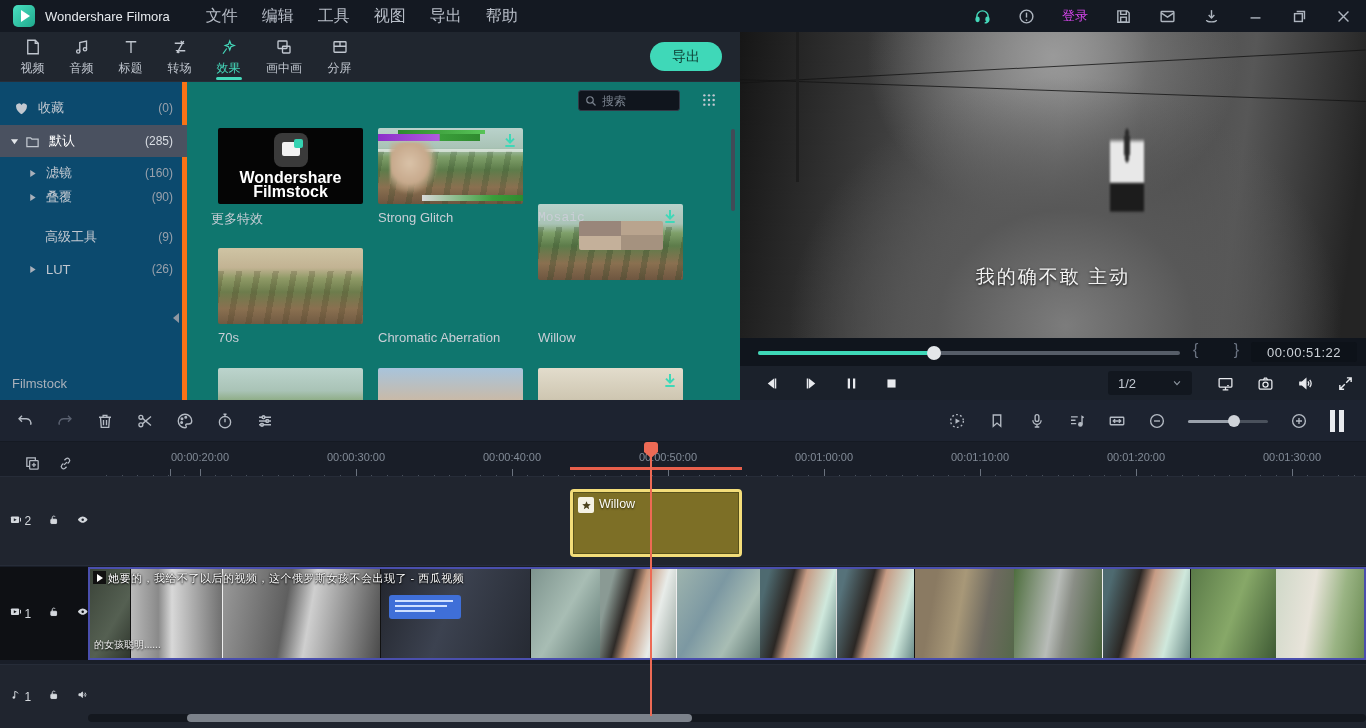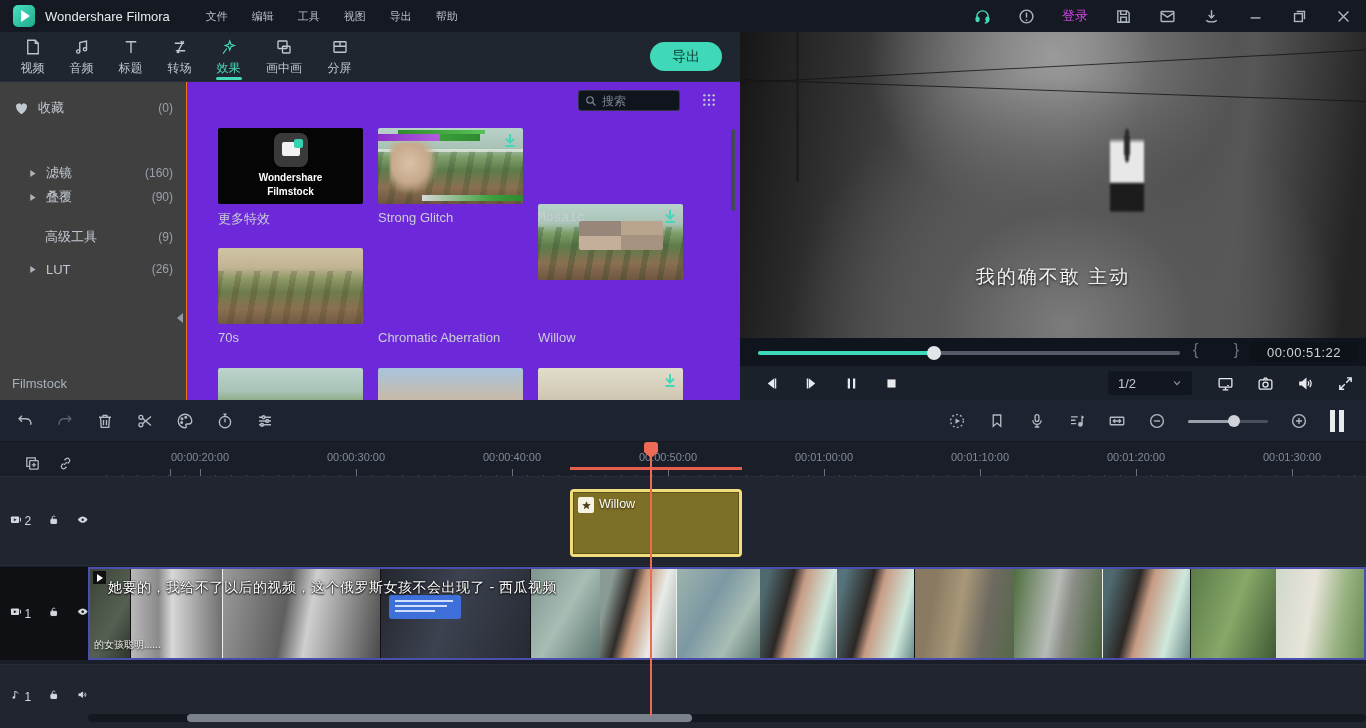--- a/index.html
+++ b/index.html
@@ -6,64 +6,64 @@
   html,body { background:#000; }
   body { font-family:"Liberation Sans","DejaVu Sans",sans-serif; }
   #app { position:relative; width:1366px; height:728px; background:#1a202b; overflow:hidden; color:#c3c9d2;padding-left:44px; }
   svg { display:block; }
 
   
   .titlebar { position:absolute; left:0; top:0; width:1366px; height:32px; background:#141922; display:flex; align-items:center; }
   .logo { width:22px; height:22px; margin-left:13px; border-radius:5px; background:linear-gradient(135deg,#4ae0c2,#1fa98c); position:relative; transform:rotate(0deg); }
   .logo:after { content:""; position:absolute; left:8px; top:5px; border-left:9px solid #fff; border-top:6px solid transparent; border-bottom:6px solid transparent; }
   .app-name { color:#e7eaee; font-size:13px; margin-left:10px; }
-  .menus { display:flex; gap:24px; margin-left:36px; font-size:11px; color:#b8bec8; }
+  .menus { display:flex; gap:24px; margin-left:36px; font-size:16px; color:#b8bec8; }
   .menus span { cursor:default; }
   .tb-right { position:absolute; right:14px; top:0; height:32px; display:flex; align-items:center; gap:27px; }
   .tb-ic { width:17px; height:17px; color:#aeb5bf; }
   .tb-ic.teal { color:#45d9bb; }
   .login { font-size:13px; color:#d946ef; }
 
   
   .ribbon { position:absolute; left:0; top:32px; width:740px; height:50px; background:#20262f; border-bottom:1px solid #272d38; }
   .tabs { position:absolute; left:8px; top:0; display:flex; }
   .tab { width:49px; height:50px; display:flex; flex-direction:column; align-items:center; justify-content:center; gap:4px; font-size:12px; color:#c0c6cf; position:relative; cursor:pointer; }
   .tab.wide { width:62px; }
   .tab .t-ic { width:18px; height:18px; color:#c0c6cf; }
   .tab.active { color:#45d9bb; }
   .tab.active .t-ic { color:#45d9bb; }
   .tab.active:after { content:""; position:absolute; left:50%; bottom:2px; width:26px; margin-left:-13px; height:3px; border-radius:2px; background:#45d9bb; }
   .export-btn { position:absolute; right:18px; top:10px; width:72px; height:29px; border-radius:15px; background:#3fd8b8; color:#0c3b31; font-size:14px; display:flex; align-items:center; justify-content:center; cursor:pointer; }
 
   
-  .sidebar { position:absolute; left:0; top:82px; width:187px; height:318px; background:#404040; border-right:1px solid #f97316; font-size:13px; }
+  .sidebar { position:absolute; left:0; top:82px; width:187px; height:318px; background:#0c4a6e; border-right:5px solid #f97316; font-size:13px; }
   .side-row { position:absolute; left:0; width:187px; height:32px; display:flex; align-items:center; color:#c2c8d0; cursor:pointer; }
   .side-row .cnt { position:absolute; right:14px; color:#99a1ac; font-size:12px; }
   .side-row.sel { background:#4a5160; color:#fff; }
   .side-row.sel .cnt { color:#d9dde3; }
   .caret { width:9px; height:9px; }
   .s-ic { width:15px; height:15px; margin-right:9px; color:#c2c8d0; }
   .filmstock-lbl { position:absolute; left:12px; top:294px; color:#aab1bb; font-size:13px; }
   .collapse-arr { position:absolute; right:2px; top:231px; width:8px; height:10px; color:#8f97a2; }
 
   
-  .effects { position:absolute; left:187px; top:82px; width:553px; height:318px; background:#6d28d9; overflow:hidden; }
+  .effects { position:absolute; left:187px; top:82px; width:553px; height:318px; background:#0f766e; overflow:hidden; }
   .search-box { position:absolute; left:391px; top:8px; width:102px; height:21px; background:#10151d; border:1px solid #323946; border-radius:3px; display:flex; align-items:center; padding:0 6px; gap:5px; }
   .search-box input { background:transparent; border:none; outline:none; width:70px; color:#c3c9d2; font-size:12px; font-family:inherit; }
   .search-box input::placeholder { color:#78808c; }
   .sch-ic { width:12px; height:12px; color:#78808c; }
   .grid-ic { position:absolute; left:514px; top:10px; width:16px; height:16px; color:#c3c9d2; cursor:pointer; }
   .card { position:absolute; width:145px; height:76px; border-radius:2px; overflow:hidden; cursor:pointer; }
   .card-lbl { position:absolute; width:150px; font-size:13px; color:#c9ced6; }
   .dl-badge { position:absolute; right:5px; top:4px; width:16px; height:16px; color:#3fd8b8; }
   .fs-card { background:#050505; display:flex; flex-direction:column; align-items:center; justify-content:center; gap:4px; }
   .fs-logo { width:34px; height:34px; border-radius:8px; background:#3a3a3a; position:relative; }
   .fs-logo:before { content:""; position:absolute; left:8px; top:9px; width:18px; height:14px; background:#f2f2f2; border-radius:2px; }
   .fs-logo:after { content:""; position:absolute; right:5px; top:6px; width:9px; height:9px; background:#35d3b2; border-radius:2px; }
-  .fs-txt { color:#fff; font-weight:bold; font-size:10px; line-height:14px; text-align:center; }
+  .fs-txt { color:#fff; font-weight:bold; font-size:16px; line-height:14px; text-align:center; }
   
   .th-vineyard { background:linear-gradient(180deg,#b9d2cb 0%,#a9c3b6 26%,#7fa06a 38%,#5d7c4a 55%,#8a7050 78%,#6e5640 100%); position:relative; }
   .th-vineyard:before { content:""; position:absolute; inset:0; background:repeating-linear-gradient(100deg,rgba(42,66,34,.55) 0 6px,transparent 6px 18px); opacity:.5; top:30%; }
   .th-vineyard:after { content:""; position:absolute; left:8%; top:18%; width:34%; height:70%; background:radial-gradient(ellipse at 40% 40%,#d9c2a8 0%,#c7a98c 45%,transparent 70%); filter:blur(1px); }
   .th-glitch:before { opacity:.4; }
   .gbar1 { position:absolute; left:0; top:8%; width:70%; height:9%; background:linear-gradient(90deg,#8b2fc9,#b15be0 60%,#3a9e3a 61%,#2f8a2f); }
   .gbar2 { position:absolute; left:14%; top:2%; width:60%; height:6%; background:linear-gradient(90deg,#2f8a2f,#57c457); }
   .gbar3 { position:absolute; left:30%; bottom:4%; width:70%; height:8%; background:linear-gradient(90deg,#d8d8d8,#3a9e3a 70%,#2f8a2f); }
   .gbar4 { position:absolute; left:0; top:28%; width:100%; height:4%; background:rgba(255,255,255,.55); }
   .th-mosaic:after { display:none; }
@@ -158,21 +158,21 @@
   .sg5{width:70px;background:linear-gradient(120deg,#7e948e,#a8bdb4 50%,#5c7570);border-left:1px solid #111;}
   .sg6{width:76px;background:linear-gradient(105deg,#8a9a94 15%,#2f2b28 35%,#c89a7e 48%,#e8ece9 70%,#9aa8a2);}
   .sg7{width:84px;background:linear-gradient(120deg,#9eb4ae,#7c98a2 40%,#a8bdb4 70%,#5c7570);border-left:1px solid #eee;}
   .sg8{width:76px;background:linear-gradient(105deg,#4e6a70 10%,#2b2724 35%,#c79c85 48%,#cfe8dc 75%,#6a8a88);}
   .sg9{width:78px;background:linear-gradient(105deg,#56727a 10%,#2b2724 38%,#c79c85 50%,#cfe8dc 78%,#6a8a88);border-left:1px solid #ddd;}
   .sg10{width:100px;background:linear-gradient(100deg,#8a7a62 20%,#a89878 45%,#6e6a60 70%,#55684a);border-left:1px solid #111;}
   .sg11{width:88px;background:linear-gradient(100deg,#4e6e3e,#b8bcb8 45%,#8a8e86 60%,#46603a);}
   .sg12{width:88px;background:linear-gradient(105deg,#4e6a70 10%,#2b2724 35%,#c79c85 48%,#cfe8dc 75%,#6a8a88);border-left:1px solid #eee;}
   .sg13{width:86px;background:linear-gradient(110deg,#5a7a48,#87a868 50%,#3e5a34);border-left:1px solid #111;}
   .sg14{width:88px;background:linear-gradient(100deg,#cfd8c8,#e8e4da 40%,#9ab484 70%,#6a8a52);}
-  .clip-title { position:absolute; left:18px; top:10px; color:#fff; font-size:14px; letter-spacing:.5px; text-shadow:0 0 2px #000,0 1px 2px #000; white-space:nowrap; }
+  .clip-title { position:absolute; left:18px; top:2px; color:#fff; font-size:11px; letter-spacing:.5px; text-shadow:0 0 2px #000,0 1px 2px #000; white-space:nowrap; }
   .clip-playbadge { position:absolute; left:3px; top:2px; width:13px; height:13px; background:#111; display:flex; align-items:center; justify-content:center; }
   .clip-playbadge:after { content:""; border-left:6px solid #fff; border-top:4px solid transparent; border-bottom:4px solid transparent; margin-left:1px; }
   .clip-caption { position:absolute; left:4px; bottom:6px; color:#efefef; font-size:10px; text-shadow:0 1px 2px #000; }
   .chat-bubble { position:absolute; left:299px; top:26px; width:72px; height:24px; background:#3f6fd8; border-radius:3px;
     background-image:linear-gradient(#cfe0ff 0 0),linear-gradient(#cfe0ff 0 0),linear-gradient(#cfe0ff 0 0);
     background-size:58px 2px,52px 2px,40px 2px; background-position:6px 5px,6px 10px,6px 15px; background-repeat:no-repeat; }
 
   .hscroll { position:absolute; left:88px; top:314px; width:1278px; height:8px; background:#14181f; border-radius:4px; }
   .hthumb { position:absolute; left:99px; top:0; width:505px; height:8px; background:#7c828b; border-radius:4px; cursor:pointer; }
 </style>
@@ -319,20 +319,34 @@
 
   <div class="sidebar">
     <div class="side-row" style="top:10px;">
       <span class="s-ic" style="margin-left:14px;">
           <svg viewBox="0 0 24 24" fill="currentColor">
             <path d="M12 21s-8.5-5.6-8.5-11.2A4.6 4.6 0 0 1 12 6.4a4.6 4.6 0 0 1 8.5 3.4C20.5 15.4 12 21 12 21z"></path>
           </svg>
         </span>
       <span>收藏</span>
       <span class="cnt">(0)</span>
+    </div>
+    <div class="side-row sel" style="top:43px;">
+      <span class="caret" style="margin-left:10px;margin-right:6px;">
+          <svg viewBox="0 0 10 10" fill="#e3e6ea">
+            <path d="M1 2.5h8L5 8z"></path>
+          </svg>
+        </span>
+      <span class="s-ic">
+          <svg viewBox="0 0 24 24" fill="none" stroke="currentColor" stroke-width="2">
+            <path d="M3 6h6l2 2h10v12H3z"></path>
+          </svg>
+        </span>
+      <span>默认</span>
+      <span class="cnt">(285)</span>
     </div>
     <div class="side-row" style="top:75px;">
       <span class="caret" style="margin-left:28px;margin-right:9px;">
           <svg viewBox="0 0 10 10" fill="#aab1bb">
             <path d="M2.5 1l6 4-6 4z"></path>
           </svg>
         </span>
       <span>滤镜</span>
       <span class="cnt">(160)</span>
     </div>
@@ -390,21 +404,21 @@
         </svg>
       </span>
 
     <div class="card fs-card" style="left:31px;top:46px;">
       <div class="fs-logo"></div>
       <div class="fs-txt">
           <div>Wondershare</div>
           <div>Filmstock</div>
         </div>
     </div>
-    <div class="card-lbl" style="left:31px;top:128px;">更多特效</div>
+    <div class="card-lbl" style="left:24px;top:128px;">更多特效</div>
 
     <div class="card th-vineyard th-glitch" style="left:191px;top:46px;">
       <div class="gbar1"></div>
         <div class="gbar2"></div>
         <div class="gbar3"></div>
         <div class="gbar4"></div>
       <span class="dl-badge">
           <svg viewBox="0 0 24 24" fill="none" stroke="currentColor" stroke-width="3">
             <path d="M12 3v12"></path>
             <path d="M6 10l6 6 6-6"></path>

